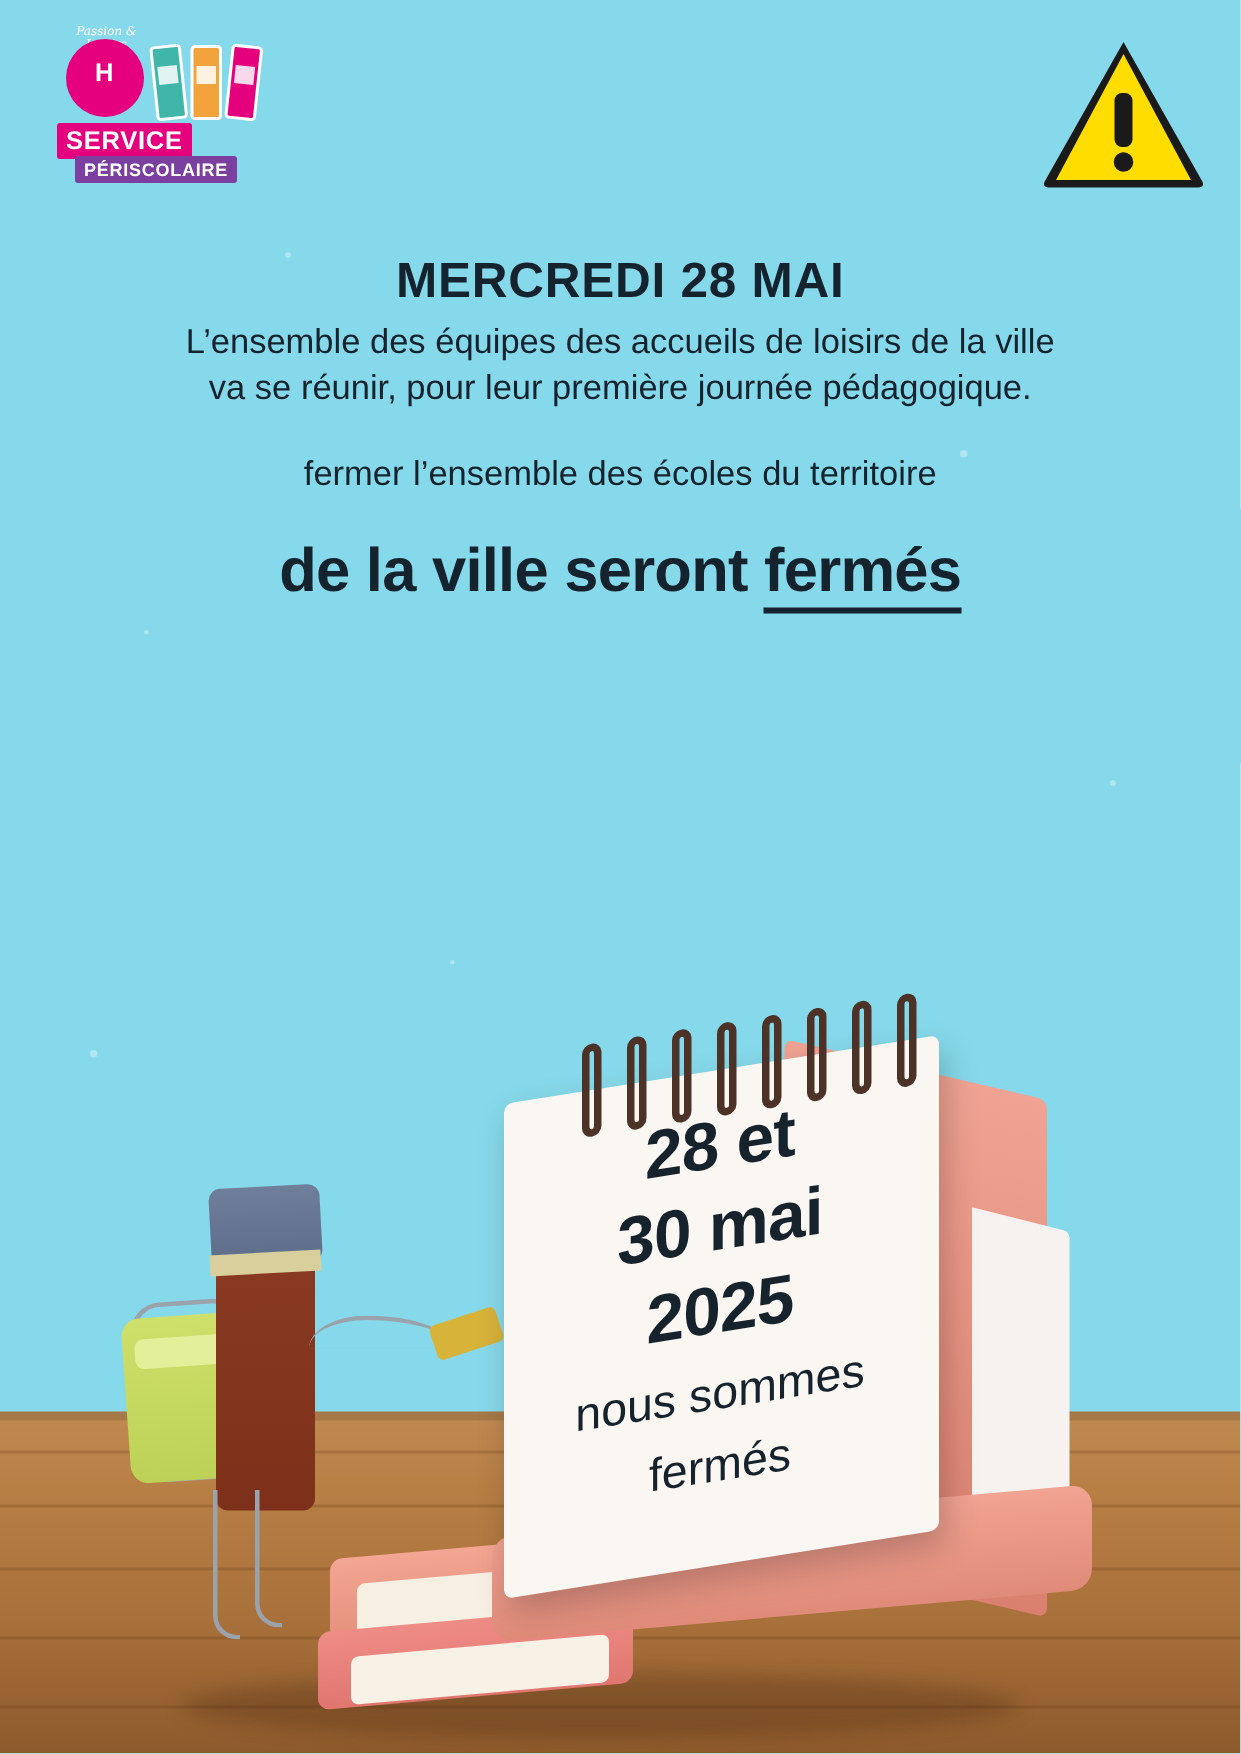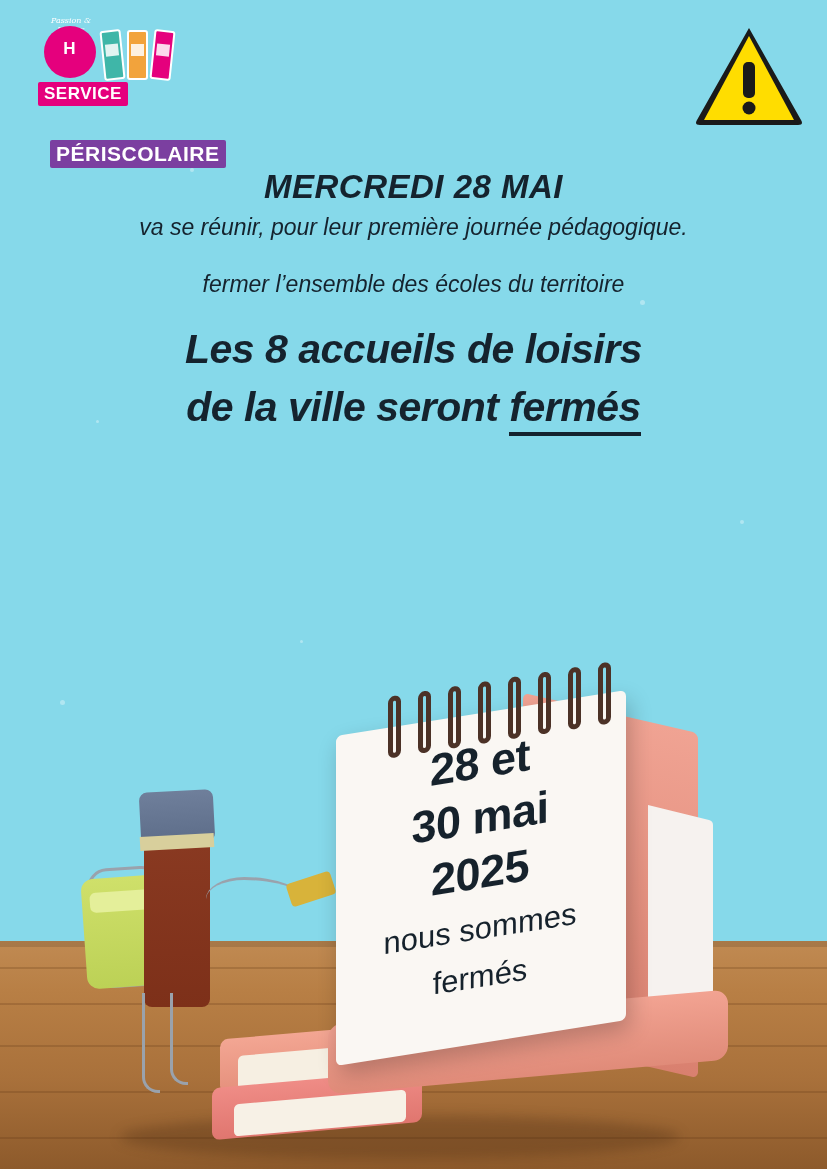--- a/index.html
+++ b/index.html
@@ -104,21 +104,21 @@
     position: absolute;
     left: 0;
     color: #fff;
     font-weight: 700;
     letter-spacing: 0.5px;
     padding: 2px 6px;
     font-size: 17px;
     border-radius: 2px;
   }
   .logo-word1 { top: 58px; background: #e5007d; }
-  .logo-word2 { top: 80px; left: 12px; background: #7b3fa0; font-size: 21px; margin-top: 36px; }
+  .logo-word2 { top: 80px; left: 12px; background: #7b3fa0; font-size: 12px; }
 
   .title {
     position: absolute;
     left: 188px;
     top: 22px;
     color: #ffffff;
     font-size: 78px;
     font-weight: 700;
     letter-spacing: -1px;
     line-height: 92px;
@@ -133,21 +133,20 @@
   }
   .warning svg { display: block; }
 
   
   .content {
     position: relative;
     text-align: center;
     color: #15232e;
     padding: 0 60px;
     margin-top: 18px;
-    font-style: italic;
   }
 
   .heading {
     font-size: 33px;
     font-weight: 700;
     letter-spacing: 0.5px;
     margin-bottom: 6px;
   }
   .para {
     font-size: 23px;
@@ -414,29 +413,29 @@
         <path d="M56 12 L101 96 L11 96 Z" fill="#ffdd00"></path>
         <rect x="50" y="38" width="12" height="36" rx="5" fill="#1a1a1a"></rect>
         <circle cx="56" cy="84" r="6.5" fill="#1a1a1a"></circle>
       </svg>
     </div>
   </div>
 
   <div class="content">
 
     <div class="heading">MERCREDI 28 MAI</div>
+    <div class="para">L’ensemble des équipes des accueils de loisirs de la ville</div>
     <div class="para">va se réunir, pour leur première journée pédagogique.</div>
 
     <div class="gap"></div>
 
     <div class="para">fermer l’ensemble des écoles du territoire</div>
 
     <div style="height:20px"></div>
 
-    <div class="bigline">Les 8 accueils de loisirs</div>
     <div class="bigline">
       <span>de la ville seront </span><span class="underlined">fermés</span>
     </div>
 
   </div>
 
   <div class="scene">
 
     <div class="desk">
       <div class="grain" style="top:26px;"></div>

